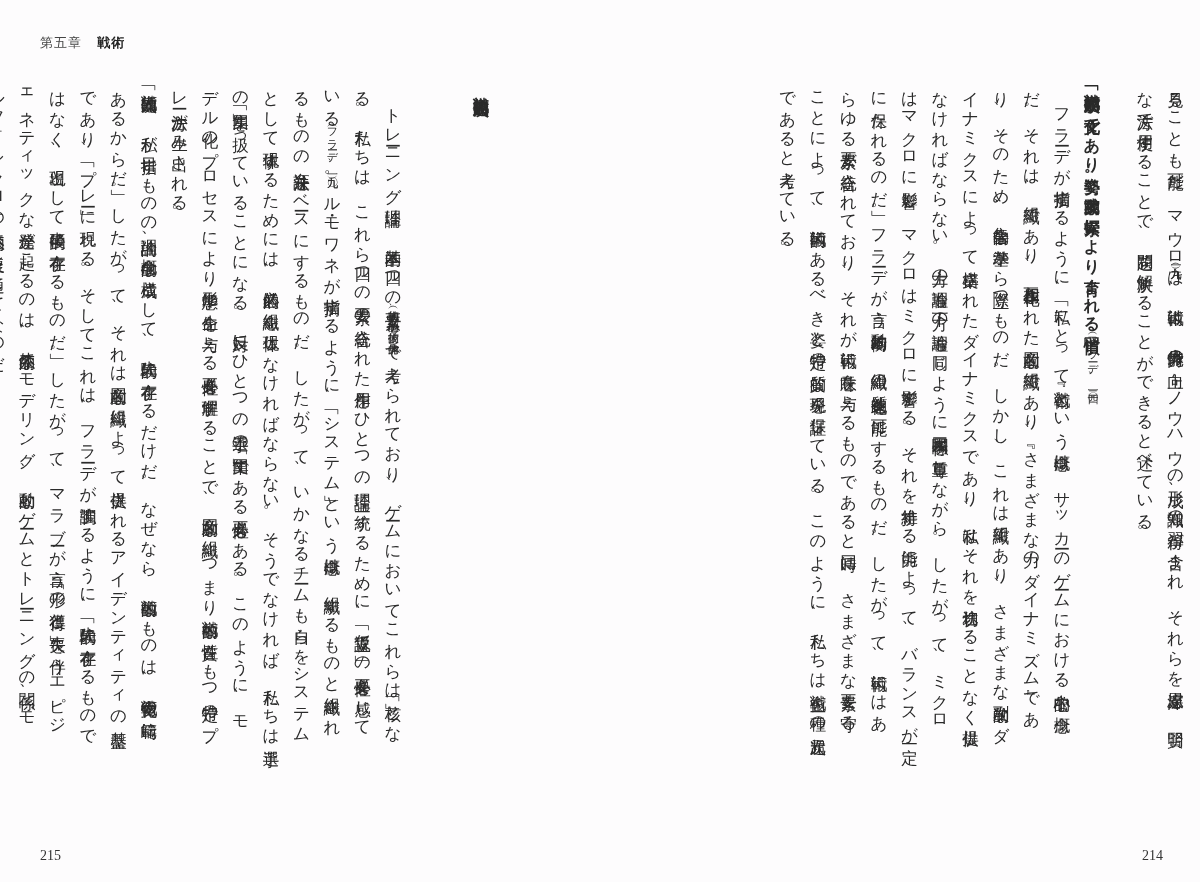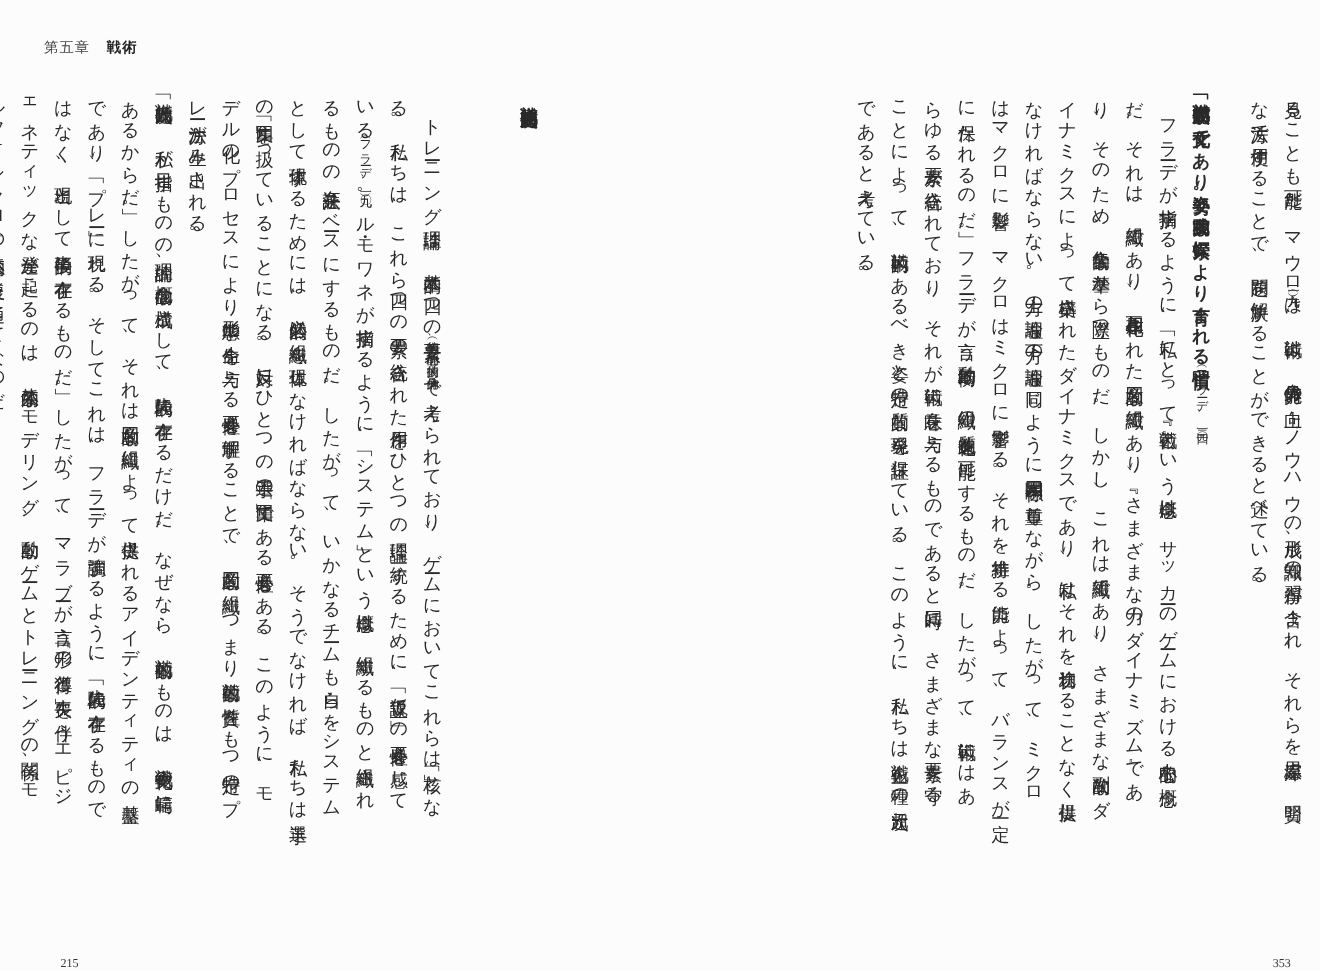--- a/index.html
+++ b/index.html
@@ -1,21 +1,21 @@
 <!DOCTYPE html>
 <html><head>
 <meta charset="utf-8">
 <style>
   html, body { margin: 0; padding: 0; background: #fdfcfd; }
   body { width: 1200px; height: 882px; position: relative; overflow: hidden;
          font-family: "DejaVu Serif", "Liberation Serif", serif; color: #2a2a2a; }
   .running-head { position: absolute; left: 40px; top: 34px; font-size: 13px; color: #444; letter-spacing: 1px; }
   .running-head .chapter { margin-right: 10px; }
   .running-head .section { font-weight: bold; color: #222; }
-  .folio { position: absolute; top: 870px; font-size: 11px; color: #333; font-family: "Liberation Serif", serif; margin-left: 15px; }
+  .folio { position: absolute; top: 848px; font-size: 14px; color: #333; font-family: "Liberation Serif", serif; }
   .folio.left { left: 40px; }
   .folio.right { left: 1142px; }
   .page { position: absolute; top: 80px; height: 660px; }
   .page-right { left: 748px; width: 442px; }
   .page-left { left: 44px; width: 460px; }
   .col-wrap { writing-mode: vertical-rl; height: 660px; font-size: 16.5px; line-height: 30.5px; letter-spacing: 1px; }
   .page-right .col-wrap { width: 442px; }
   .page-left .col-wrap { width: 460px; }
   p { margin: 0; text-indent: 0; }
   p.indent { text-indent: 1em; }
@@ -43,13 +43,13 @@
 <div class="page page-left">
   <div class="col-wrap">
     <p class="heading">戦術的超次元</p>
     <p class="indent"><span>トレーニング理論は、基本的に四つの要素</span><span class="note">（戦術的、心理的、技術的、身体的）</span><span>で考えられており、ゲームにおいてこれらは「核」となる。私たちは、これら四つの要素の統合された作用をひとつの理論に統一するために、「仮説立て」の必要性を感じている</span><span class="note">（フラーデ、一九九〇）</span><span>。ル・モワネが指摘するように、「システム」という概念は、組織するものと組織されるものの弁証法をベースにするものだ。したがって、いかなるチームも自らをシステムとして体現するためには、必然的に組織を体現しなければならない。そうでなければ、私たちは選手の「集団」を扱っていることになる。反対にひとつの選手の「集団」である必要性もある。このように、モデル化のプロセスにより形態学に生命を与える必要性を理解することで、意図的な組織、つまり戦術的な性質をもつ特定のプレー方法が生み出される。</span></p>
     <p>「戦術的次元は、私が目指すものの理論的、概念的な構成として、先験的に存在するだけだ。なぜなら、戦術的なものは、戦術文化の範疇にあるからだ」。したがって、それは意図的な組織によって提供されるアイデンティティの基盤であり、「プレー」に現れる。そしてこれは、フラーデが強調するように、「先験的に存在するものではなく、出現として事後的に存在するものだ」。したがって、マラブーが言う「形の獲得と喪失」を伴うエピジェネティックな発達が起こるのは、体系的なモデリング、動的なゲームとトレーニングの関係、「モルフォシクロ」の体系的な反復を通してなのだ。</p>
 
   </div>
 </div>
 
 <div class="folio left">215</div>
-<div class="folio right">353</div>
+<div class="folio right">214</div>
 
 </body></html>

